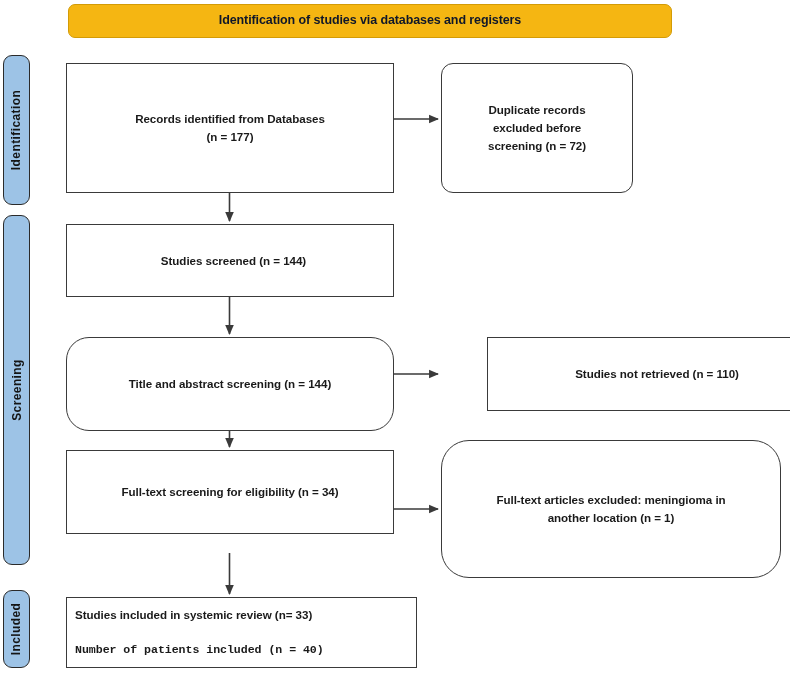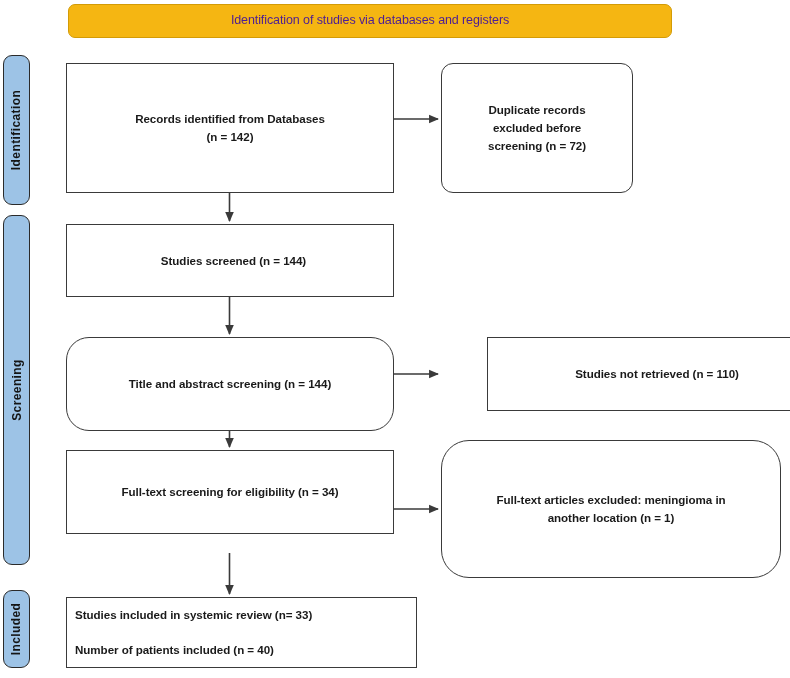--- a/index.html
+++ b/index.html
@@ -11,21 +11,21 @@
   #stage{position:absolute;left:0;top:0;width:790px;height:678px;}
 
   
   .banner{
     position:absolute;left:68px;top:4px;width:604px;height:34px;
     background:#F5B612;border:1px solid #d39b06;border-radius:7px;
     display:flex;align-items:center;justify-content:center;
     box-sizing:border-box;
   }
   .banner-text{
-    font-size:12.5px;font-weight:normal;color:#4c1d95;letter-spacing:-0.1px;
+    font-size:12.5px;font-weight:bold;color:#0f172a;letter-spacing:-0.1px;
     text-align:left;line-height:1.1;
   }
 
   
   .stage-tab{
     position:absolute;left:3px;width:27px;
     background:#9DC3E6;border:1.6px solid #2b2b2b;border-radius:9px;
     box-sizing:border-box;
     display:flex;align-items:center;justify-content:center;
   }
@@ -56,21 +56,21 @@
   #box-records          {left:66px; top:63px;  width:328px;height:130px;justify-content:center;}
   #box-duplicates       {left:441px;top:63px;  width:192px;height:130px;border-radius:12px;}
   #box-screened         {left:66px; top:224px; width:328px;height:73px;padding-left:17px;}
   #box-title-abstract   {left:66px; top:337px; width:328px;height:94px;border-radius:23px;}
   #box-not-retrieved    {left:441px;top:337px; width:340px;height:74px;margin-left:46px;}
   #box-fulltext         {left:66px; top:450px; width:328px;height:84px;}
   #box-excluded         {left:441px;top:440px; width:340px;height:138px;border-radius:28px;}
   #box-included         {left:66px; top:597px; width:351px;height:71px;}
 
   .line-1,.line-2{display:block;}
-  .line-2{margin-top:17px;}
+  .line-2{margin-top:17px;font-family:Liberation Mono, monospace;}
 
   
   #connectors{position:absolute;left:0;top:0;width:790px;height:678px;pointer-events:none;}
 </style>
 </head>
 <body>
 
 <div id="stage">
 
   <div class="banner">
@@ -105,21 +105,21 @@
     <line x1="229.5" y1="411" x2="229.5" y2="447" stroke="#3a3a3a" stroke-width="1.6" marker-end="url(#arrowhead)"></line>
 
     <line x1="394" y1="509" x2="438" y2="509" stroke="#3a3a3a" stroke-width="1.6" marker-end="url(#arrowhead)"></line>
 
     <line x1="229.5" y1="553" x2="229.5" y2="594" stroke="#3a3a3a" stroke-width="1.6" marker-end="url(#arrowhead)"></line>
   </svg>
 
   <div class="pbox" id="box-records">
     <span class="pbox-text">
       <span class="line-1">Records identified from Databases</span>
-      <span>(n = 142)</span>
+      <span>(n = 177)</span>
     </span>
   </div>
 
   <div class="pbox" id="box-duplicates">
     <span class="pbox-text">
       <span class="line-1">Duplicate records</span>
       <span class="line-1">excluded before</span>
       <span class="line-1">screening (n = 72)</span>
     </span>
   </div>

